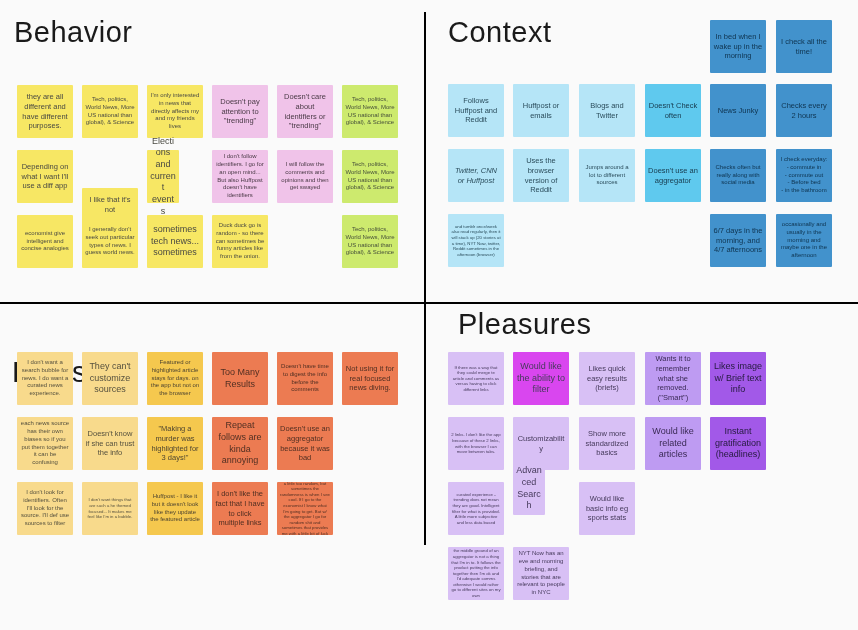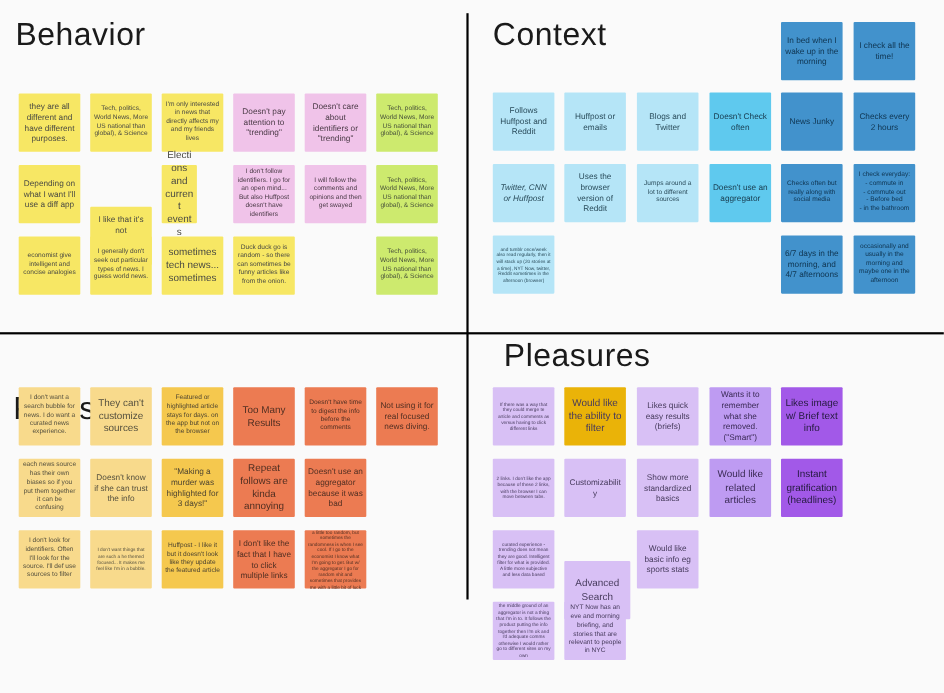--- a/index.html
+++ b/index.html
@@ -96,28 +96,28 @@
       <div class="note" style="left: 212px; top: 417px; width: 56px; height: 53px; background: rgb(236, 123, 82); color: rgb(81, 47, 34); font-size: 9px;">Repeat follows are kinda annoying</div>
       <div class="note" style="left: 277px; top: 417px; width: 56px; height: 53px; background: rgb(236, 123, 82); color: rgb(81, 47, 34); font-size: 7.5px;">Doesn't use an aggregator because it was bad</div>
       <div class="note" style="left: 17px; top: 482px; width: 56px; height: 53px; background: rgb(248, 218, 140); color: rgb(85, 80, 62); font-size: 6px;">I don't look for identifiers. Often I'll look for the source. I'll def use sources to filter</div>
       <div class="note" style="left: 82px; top: 482px; width: 56px; height: 53px; background: rgb(248, 218, 140); color: rgb(85, 80, 62); font-size: 4.3px;">I don't want things that are such a he themed focused... It makes me feel like I'm in a bubble.</div>
       <div class="note" style="left: 147px; top: 482px; width: 56px; height: 53px; background: rgb(245, 200, 78); color: rgb(79, 69, 48); font-size: 6px;">Huffpost - I like it but it doesn't look like they update the featured article</div>
       <div class="note" style="left: 212px; top: 482px; width: 56px; height: 53px; background: rgb(236, 123, 82); color: rgb(81, 47, 34); font-size: 7.5px;">I don't like the fact that I have to click multiple links</div>
       <div class="note" style="left: 277px; top: 482px; width: 56px; height: 53px; background: rgb(236, 123, 82); color: rgb(81, 47, 34); font-size: 4.3px;">a little too random, but sometimes the randomness is when I see cool. If I go to the economist I know what I'm going to get. But w/ the aggregator I go for random shit and sometimes that provides me with a little bit of luck</div>
     </div>
   <div class="quadrant-layer">
       <div class="note" style="left: 448px; top: 352px; width: 56px; height: 53px; background: rgb(216, 192, 245); color: rgb(70, 58, 92); font-size: 4.3px;">If there was a way that they could merge te article and comments as versus having to click different links</div>
-      <div class="note" style="left: 513px; top: 352px; width: 56px; height: 53px; background: #eab308; color: rgb(70, 58, 92); font-size: 9px;">Would like the ability to filter</div>
+      <div class="note" style="left: 513px; top: 352px; width: 56px; height: 53px; background: #d946ef; color: rgb(70, 58, 92); font-size: 9px;">Would like the ability to filter</div>
       <div class="note" style="left: 579px; top: 352px; width: 56px; height: 53px; background: rgb(216, 192, 245); color: rgb(70, 58, 92); font-size: 7.5px;">Likes quick easy results (briefs)</div>
       <div class="note" style="left: 645px; top: 352px; width: 56px; height: 53px; background: rgb(190, 155, 242); color: rgb(58, 42, 85); font-size: 7.5px;">Wants it to remember what she removed. ("Smart")</div>
       <div class="note" style="left: 710px; top: 352px; width: 56px; height: 53px; background: rgb(162, 89, 232); color: rgb(36, 26, 62); font-size: 9px;">Likes image w/ Brief text info</div>
       <div class="note" style="left: 448px; top: 417px; width: 56px; height: 53px; background: rgb(216, 192, 245); color: rgb(70, 58, 92); font-size: 4.3px;">2 links. I don't like the app because of these 2 links, with the browser I can move between tabs.</div>
       <div class="note" style="left: 513px; top: 417px; width: 56px; height: 53px; background: rgb(216, 192, 245); color: rgb(70, 58, 92); font-size: 7.5px;">Customizability</div>
       <div class="note" style="left: 579px; top: 417px; width: 56px; height: 53px; background: rgb(216, 192, 245); color: rgb(70, 58, 92); font-size: 7.5px;">Show more standardized basics</div>
       <div class="note" style="left: 645px; top: 417px; width: 56px; height: 53px; background: rgb(190, 155, 242); color: rgb(58, 42, 85); font-size: 9px;">Would like related articles</div>
       <div class="note" style="left: 710px; top: 417px; width: 56px; height: 53px; background: rgb(162, 89, 232); color: rgb(36, 26, 62); font-size: 9px;">Instant gratification (headlines)</div>
       <div class="note" style="left: 448px; top: 482px; width: 56px; height: 53px; background: rgb(216, 192, 245); color: rgb(70, 58, 92); font-size: 4.3px;">curated experience - trending does not mean they are good. Intelligent filter for what is provided. A little more subjective and less data based</div>
-      <div class="note" style="left: 513px; top: 510px; width: 60px; height: 53px; background: rgb(216, 192, 245); color: rgb(70, 58, 92); font-size: 9px;">Advanced Search</div>
+      <div class="note" style="left: 513px; top: 462px; width: 32px; height: 53px; background: rgb(216, 192, 245); color: rgb(70, 58, 92); font-size: 9px;">Advanced Search</div>
       <div class="note" style="left: 579px; top: 482px; width: 56px; height: 53px; background: rgb(216, 192, 245); color: rgb(70, 58, 92); font-size: 7.5px;">Would like basic info eg sports stats</div>
       <div class="note" style="left: 448px; top: 547px; width: 56px; height: 53px; background: rgb(216, 192, 245); color: rgb(70, 58, 92); font-size: 4.3px;">the middle ground of an aggregator is not a thing that I'm in to. It follows the product putting the info together then I'm ok and I'd adequate comms otherwise I would rather go to different sites on my own</div>
       <div class="note" style="left: 513px; top: 547px; width: 56px; height: 53px; background: rgb(216, 192, 245); color: rgb(70, 58, 92); font-size: 6px;">NYT Now has an eve and morning briefing, and stories that are relevant to people in NYC</div>
     </div>
 </div>
 
 </body></html>

